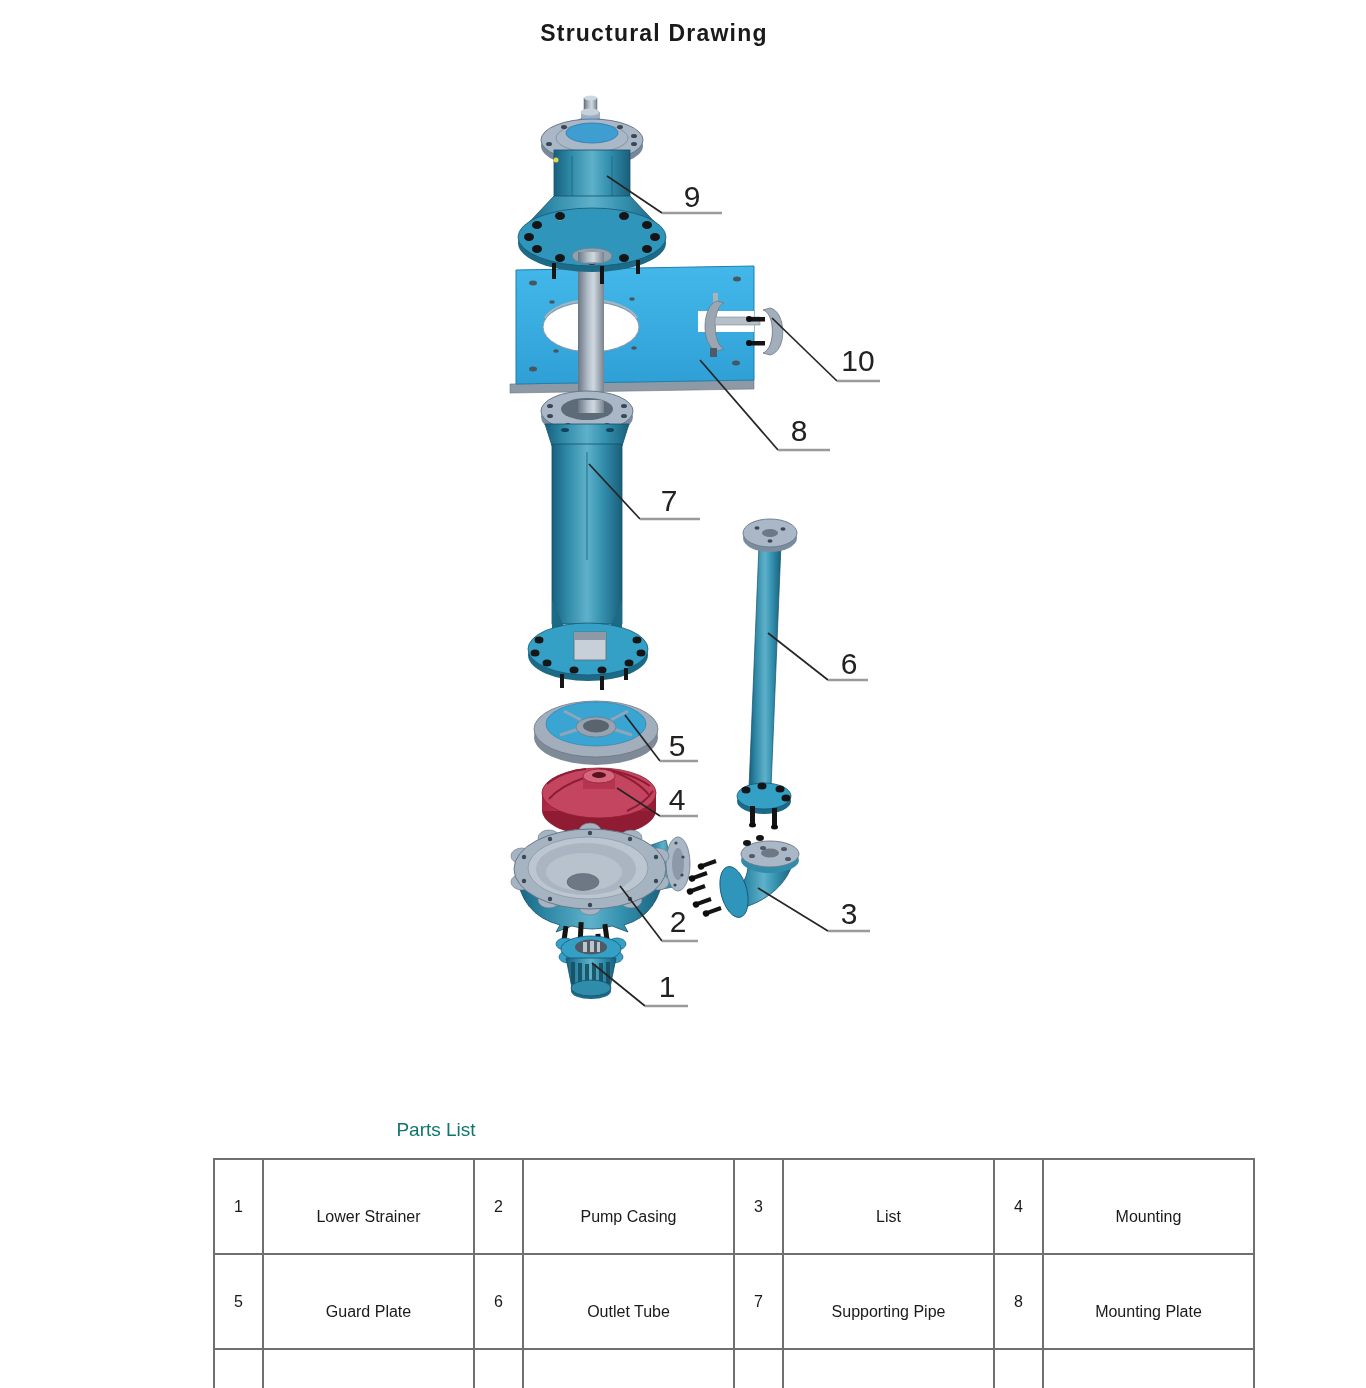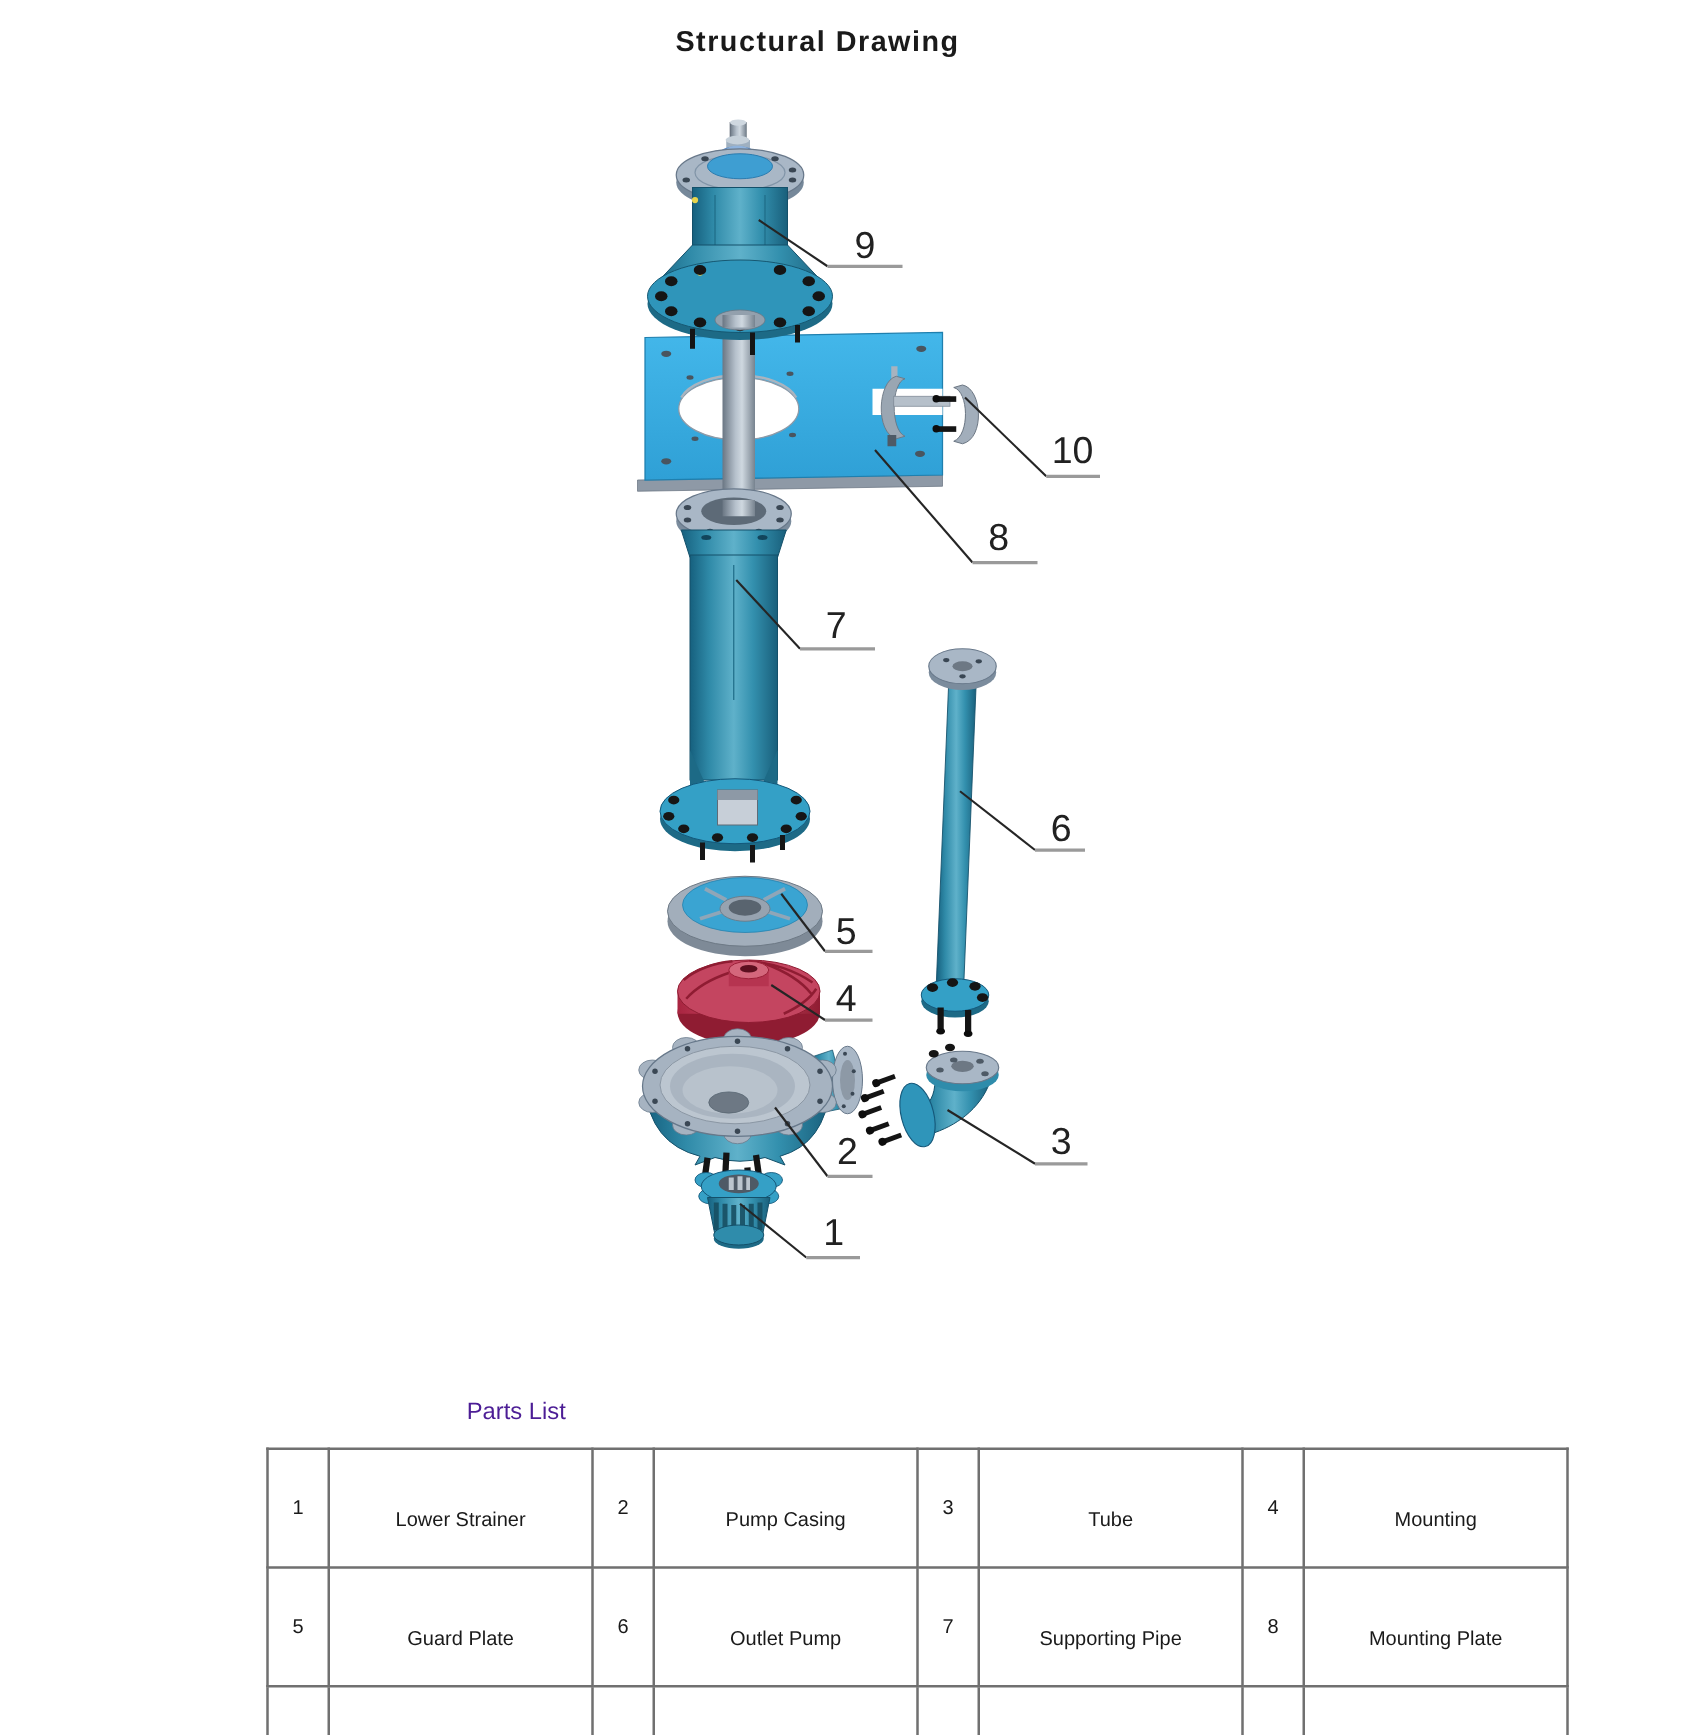--- a/index.html
+++ b/index.html
@@ -4,22 +4,22 @@
 <style>
   html,body{margin:0;padding:0;background:#ffffff;}
   .page{position:relative;width:1366px;height:1388px;background:#ffffff;overflow:hidden;
         font-family:"Liberation Sans", sans-serif;color:#1a1a1a;}
   .page-title{position:absolute;left:654px;top:20px;transform:translateX(-50%);
         font-size:23px;font-weight:bold;letter-spacing:1.2px;color:#1a1a1a;white-space:nowrap;}
   .drawing{position:absolute;left:0;top:0;width:1366px;height:1120px;}
   .drawing svg{position:absolute;left:0;top:0;}
   .callout{position:absolute;transform:translate(-50%,-50%);font-size:30px;color:#212121;
         font-family:"Liberation Sans", sans-serif;white-space:nowrap;}
-  .parts-heading{position:absolute;left:413px;top:1119px;transform:translateX(-50%);
-        font-size:19px;color:#4c1d95;white-space:nowrap;}
+  .parts-heading{position:absolute;left:436px;top:1119px;transform:translateX(-50%);
+        font-size:19px;color:#0f766e;white-space:nowrap;}
   table.parts{position:absolute;left:213px;top:1158px;border-collapse:collapse;
         table-layout:fixed;width:1008px;}
   table.parts td{border:2px solid #707070;height:70px;font-size:16px;color:#1a1a1a;
         text-align:center;vertical-align:middle;overflow:hidden;}
   td.num-cell{width:45px;}
   td.name-cell{width:207px;padding-top:22px;margin-left:23px;}
 </style>
 </head>
 <body>
 
@@ -381,29 +381,29 @@
   <div class="parts-heading">Parts List</div>
 
   <table class="parts">
     <tbody>
         <tr>
       <td class="num-cell">1</td>
       <td class="name-cell">Lower Strainer</td>
       <td class="num-cell">2</td>
       <td class="name-cell">Pump Casing</td>
       <td class="num-cell">3</td>
-      <td class="name-cell">Tube</td>
+      <td class="name-cell">List</td>
       <td class="num-cell">4</td>
       <td class="name-cell">Mounting</td>
     </tr>
     <tr>
       <td class="num-cell">5</td>
       <td class="name-cell">Guard Plate</td>
       <td class="num-cell">6</td>
-      <td class="name-cell">Outlet Pump</td>
+      <td class="name-cell">Outlet Tube</td>
       <td class="num-cell">7</td>
       <td class="name-cell">Supporting Pipe</td>
       <td class="num-cell">8</td>
       <td class="name-cell">Mounting Plate</td>
     </tr>
     <tr>
       <td class="num-cell">9</td>
       <td class="name-cell">Bearing Parts</td>
       <td class="num-cell">10</td>
       <td class="name-cell">Clamp</td>

